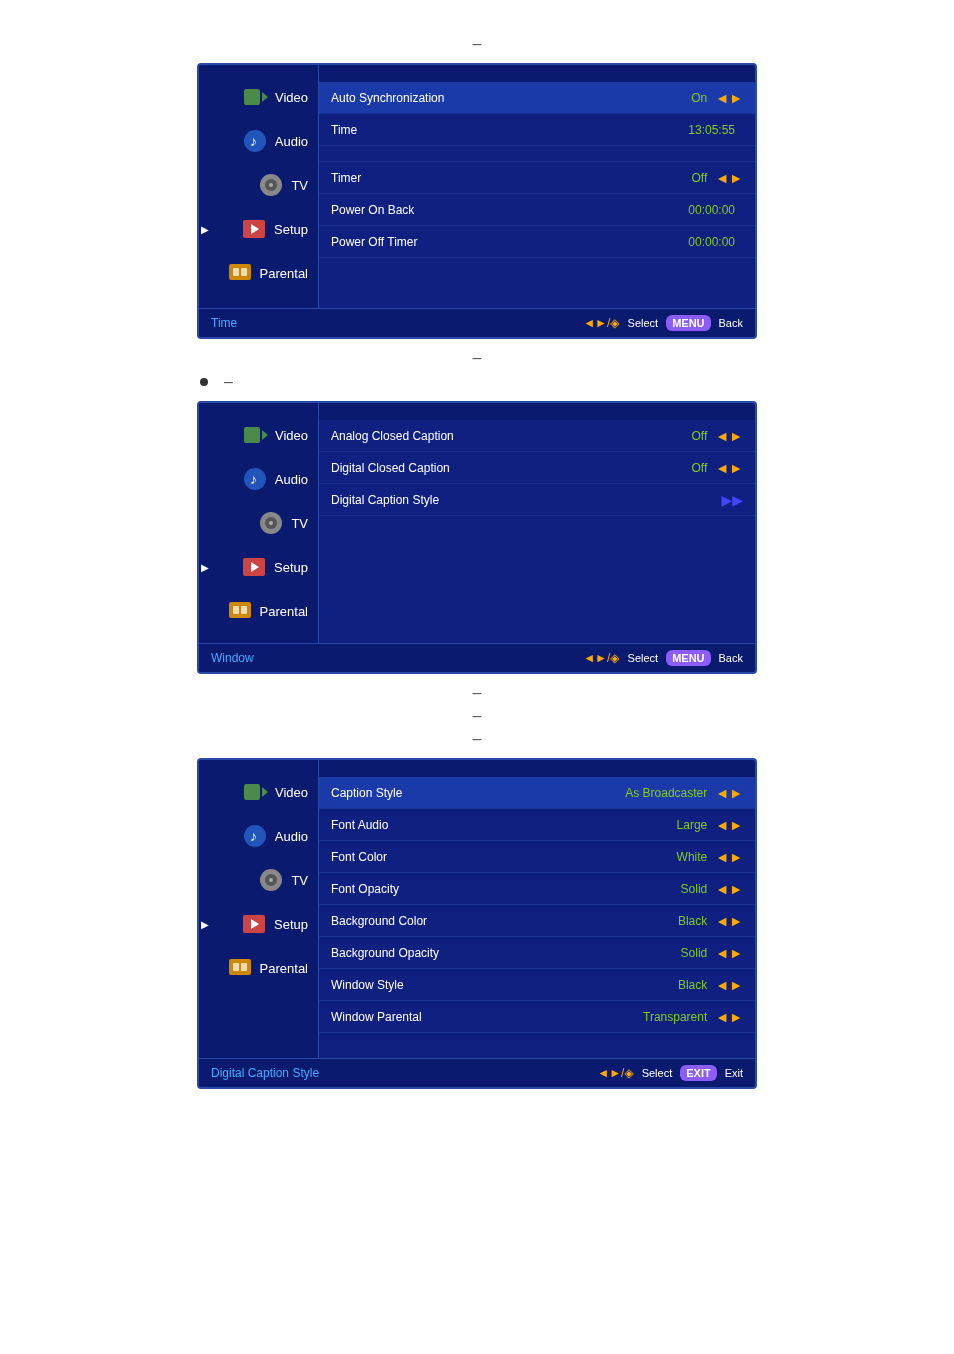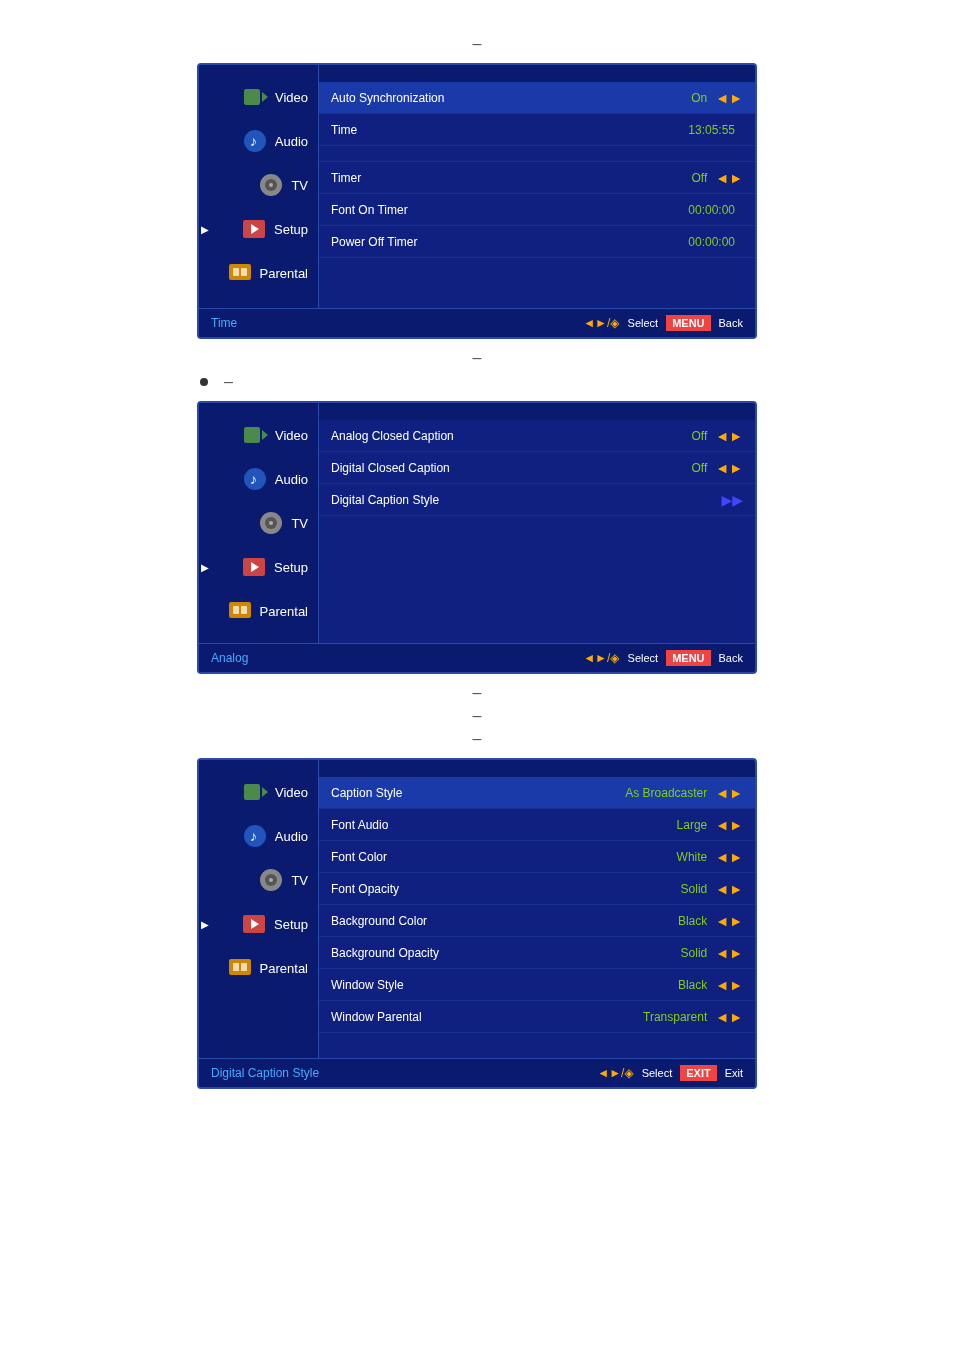--- a/index.html
+++ b/index.html
@@ -166,24 +166,24 @@
       color: #ffaa00;
       font-size: 12px;
     }
 
     .control-text {
       color: #ffffff;
       font-size: 11px;
     }
 
     .control-btn {
-      background: #ef4444;
+      background: #8b5cf6;
       color: #fff;
       padding: 2px 6px;
-      border-radius: 0;
+      border-radius: 6px;
       font-size: 11px;
       font-weight: bold;
     }
 
     
     .svg-icon {
       width: 26px;
       height: 26px;
     }
 
@@ -275,21 +275,21 @@
           <span class="menu-row-label">Time</span>
           <span class="menu-row-value">13:05:55</span>
         </div>
         <div class="menu-row" style="min-height:16px;"></div>
         <div class="menu-row">
           <span class="menu-row-label">Timer</span>
           <span class="menu-row-value">Off</span>
           <span class="arrow-control">◄►</span>
         </div>
         <div class="menu-row">
-          <span class="menu-row-label">Font On Timer</span>
+          <span class="menu-row-label">Power On Back</span>
           <span class="menu-row-value">00:00:00</span>
         </div>
         <div class="menu-row">
           <span class="menu-row-label">Power Off Timer</span>
           <span class="menu-row-value">00:00:00</span>
         </div>
         <div style="flex:1; min-height: 50px;"></div>
       </div>
     </div>
     <div class="bottom-bar">
@@ -380,21 +380,21 @@
         </div>
         <div class="menu-row">
           <span class="menu-row-label">Digital Caption Style</span>
           <span class="menu-row-value"></span>
           <span class="arrow-r">▶▶</span>
         </div>
         <div style="min-height: 80px;"></div>
       </div>
     </div>
     <div class="bottom-bar">
-      <span class="bottom-bar-label">Analog</span>
+      <span class="bottom-bar-label">Window</span>
       <div class="bottom-bar-controls">
         <span class="control-icon">◄►/◈</span>
         <span class="control-text">Select</span>
         <span class="control-btn">MENU</span>
         <span class="control-text">Back</span>
       </div>
     </div>
   </div>
 
   <div class="middle-dash">

